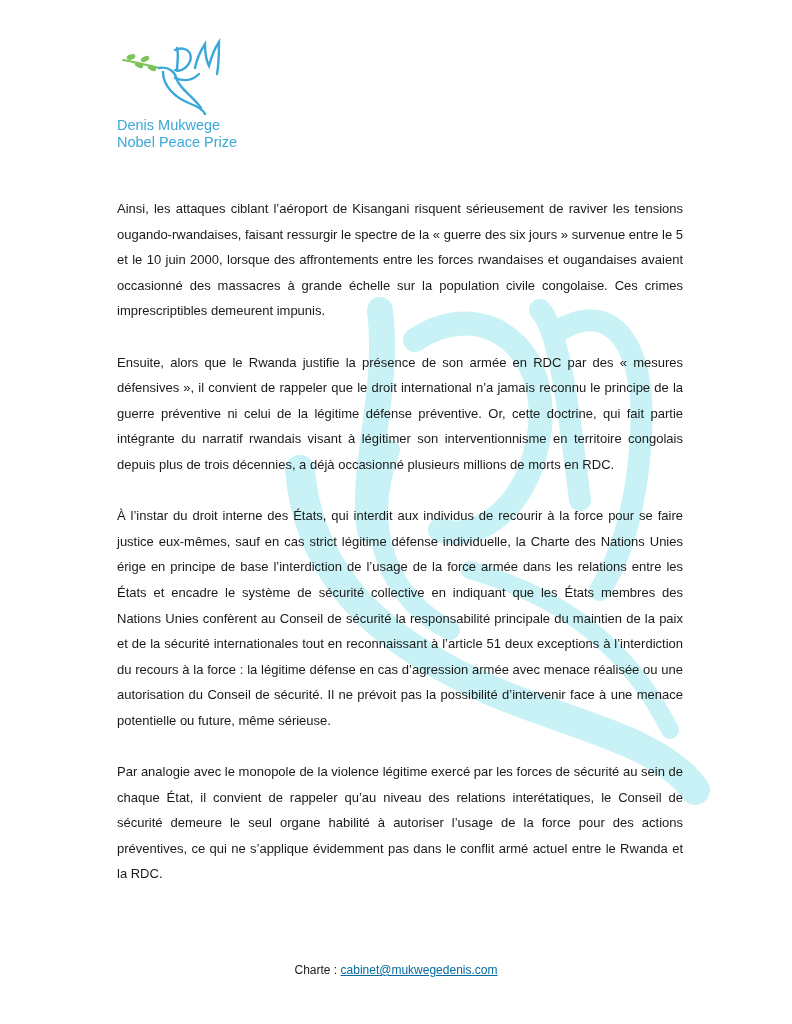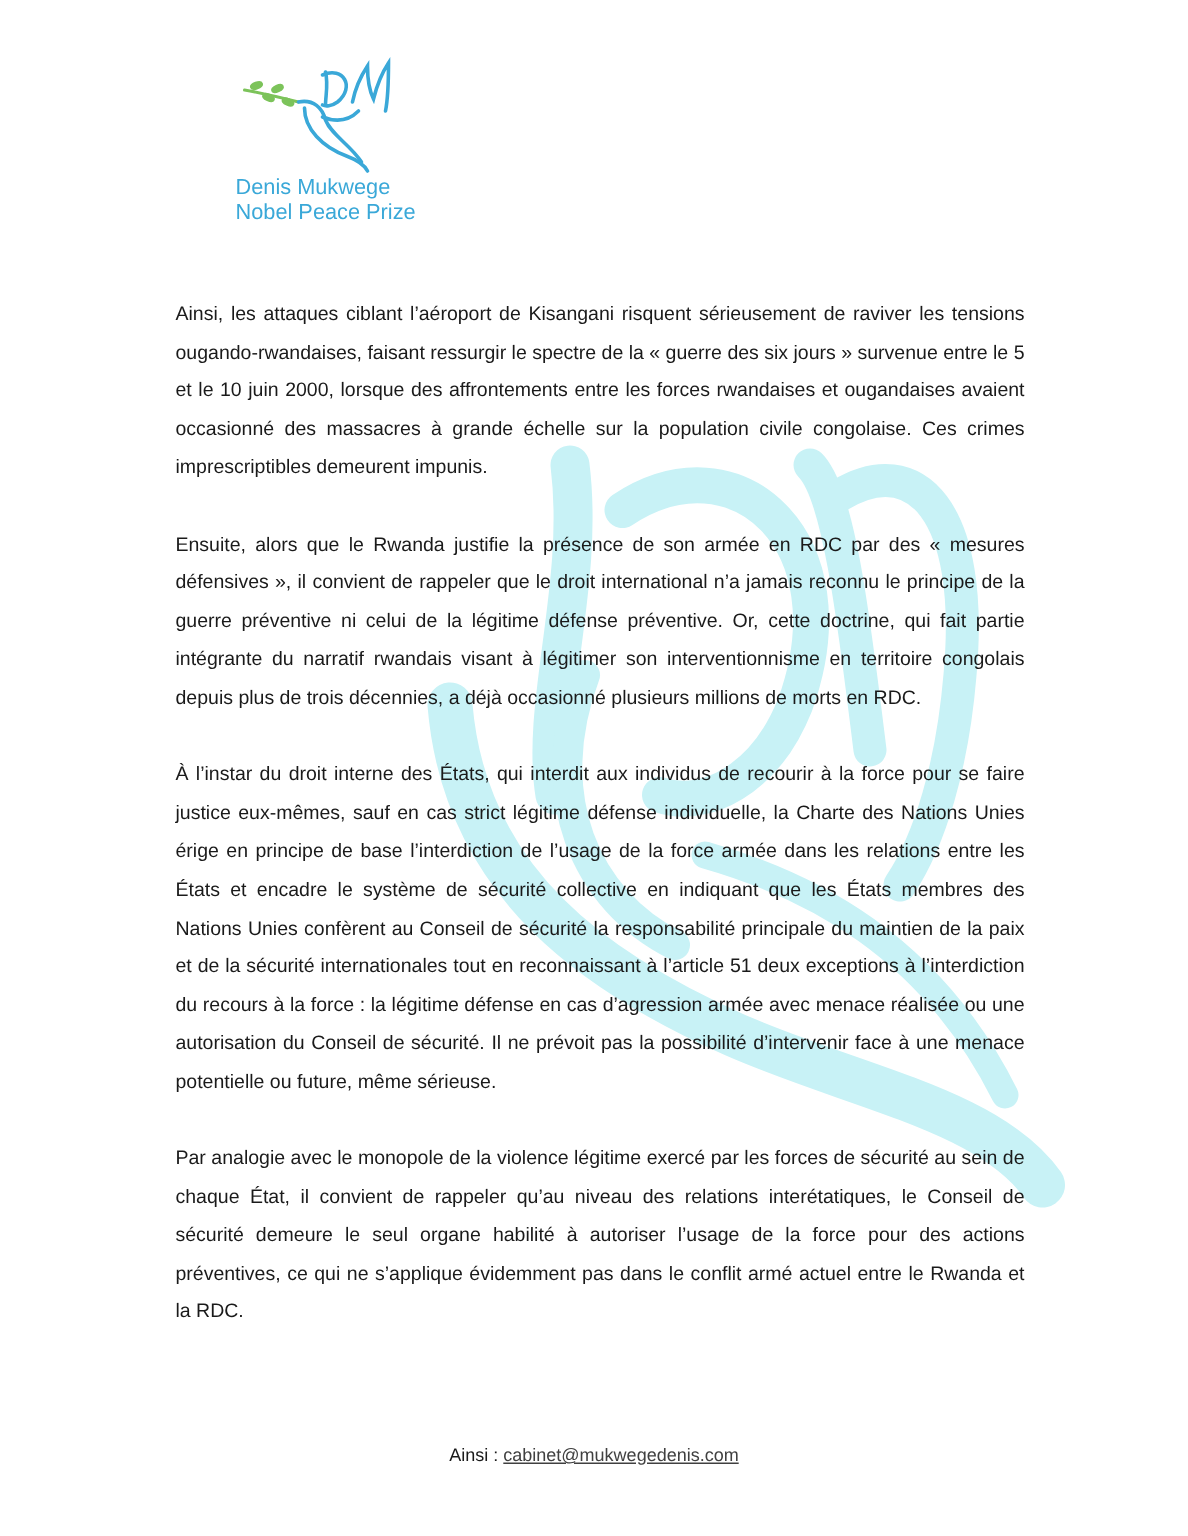--- a/index.html
+++ b/index.html
@@ -5,37 +5,37 @@
   html, body { margin: 0; padding: 0; background: #ffffff; }
   body {
     width: 792px; height: 1024px; position: relative; overflow: hidden;
     font-family: "Liberation Sans", sans-serif; color: #1a1a1a;
   }
   .watermark {
     position: absolute; left: 240px; top: 270px; width: 470px; height: 540px;
     pointer-events: none; z-index: 0;
   }
   .logo {
-    position: absolute; left: 117px; top: 38px; width: 140px; height: 115px; z-index: 1; margin-left: 40px;
+    position: absolute; left: 117px; top: 38px; width: 140px; height: 115px; z-index: 1;
   }
   .logo svg { position: absolute; left: 2px; top: 0; }
   .logo-text {
     position: absolute; left: 0; top: 79px;
     color: #3aa8d8; font-size: 14.5px; line-height: 17px; white-space: nowrap;
   }
   .body-text {
     position: absolute; left: 117px; top: 196px; width: 566px; z-index: 1;
     font-size: 13px; line-height: 25.6px; text-align: justify;
   }
   .body-text p { margin: 0 0 25.6px 0; }
   .footer {
     position: absolute; left: 0; width: 792px; top: 963px; text-align: center;
     font-size: 12px; color: #1a1a1a; z-index: 1;
   }
-  .footer a { color: #404040; text-decoration: underline; }
+  .footer a { color: #0369a1; text-decoration: underline; }
 </style>
 </head>
 <body>
 
 <svg class="watermark" viewBox="0 0 470 540" xmlns="http://www.w3.org/2000/svg">
   <g fill="none" stroke="#c8f2f6" stroke-linecap="round">
     <path d="M140 40 C 150 120, 120 200, 130 260" stroke-width="26"></path>
     <path d="M175 70 C 250 20, 330 90, 290 200 C 270 250, 230 270, 200 260" stroke-width="24"></path>
     <path d="M300 40 C 320 60, 330 150, 340 230" stroke-width="22"></path>
     <path d="M320 60 C 370 30, 410 70, 400 180 C 395 240, 380 290, 360 320" stroke-width="22"></path>
@@ -73,14 +73,14 @@
 </div>
 
 <div class="body-text">
   <p>Ainsi, les attaques ciblant l’aéroport de Kisangani risquent sérieusement de raviver les tensions ougando-rwandaises, faisant ressurgir le spectre de la « guerre des six jours » survenue entre le 5 et le 10 juin 2000, lorsque des affrontements entre les forces rwandaises et ougandaises avaient occasionné des massacres à grande échelle sur la population civile congolaise. Ces crimes imprescriptibles demeurent impunis.</p>
   <p>Ensuite, alors que le Rwanda justifie la présence de son armée en RDC par des « mesures défensives », il convient de rappeler que le droit international n’a jamais reconnu le principe de la guerre préventive ni celui de la légitime défense préventive. Or, cette doctrine, qui fait partie intégrante du narratif rwandais visant à légitimer son interventionnisme en territoire congolais depuis plus de trois décennies, a déjà occasionné plusieurs millions de morts en RDC.</p>
   <p>À l’instar du droit interne des États, qui interdit aux individus de recourir à la force pour se faire justice eux-mêmes, sauf en cas strict  légitime défense individuelle, la Charte des Nations Unies érige en principe de base l’interdiction de l’usage de la force armée dans les relations entre les États et encadre le système de sécurité collective en indiquant que les États membres des Nations Unies confèrent au Conseil de sécurité la responsabilité principale du maintien de la paix et de la sécurité internationales tout en reconnaissant à l’article 51 deux exceptions à l’interdiction du recours à la force : la légitime défense en cas d’agression armée avec menace réalisée ou une autorisation du Conseil de sécurité. Il ne prévoit pas la possibilité d’intervenir face à une menace potentielle ou future, même sérieuse.</p>
   <p>Par analogie avec le monopole de la violence légitime exercé par les forces de sécurité au sein de chaque État, il convient de rappeler qu’au niveau des relations interétatiques, le Conseil de sécurité demeure le seul organe habilité à autoriser l’usage de la force pour des actions préventives, ce qui ne s’applique évidemment pas dans le conflit armé actuel entre le Rwanda et la RDC.</p>
 </div>
 
 <div class="footer">
-  <span>Ainsi : </span><a title="cabinet@mukwegedenis.com">cabinet@mukwegedenis.com</a>
+  <span>Charte : </span><a title="cabinet@mukwegedenis.com">cabinet@mukwegedenis.com</a>
 </div>
 
 </body></html>

